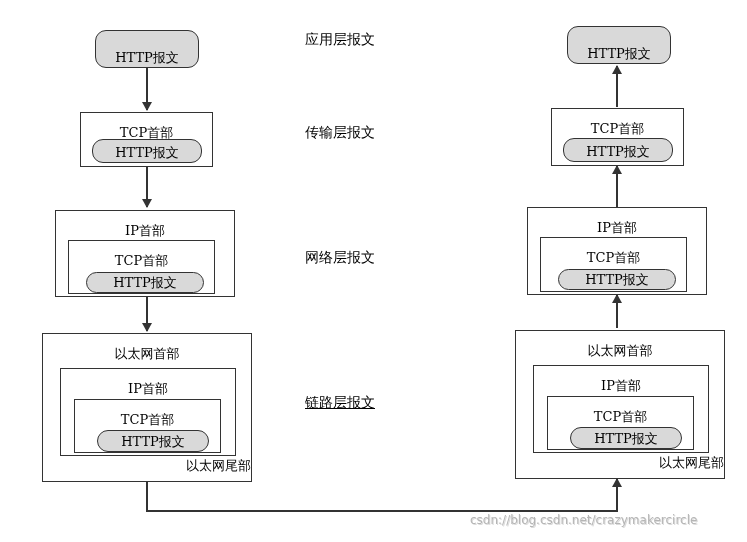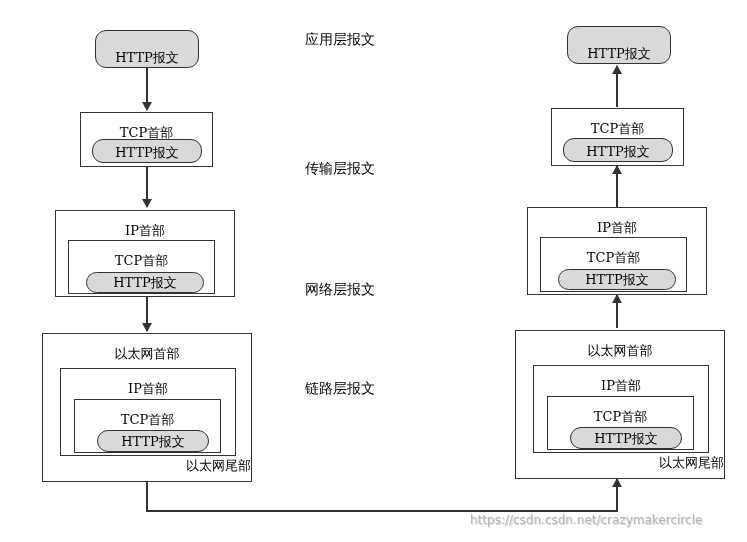--- a/index.html
+++ b/index.html
@@ -75,23 +75,23 @@
       <div class="box" style="left:13px; top:30px; width:147px; height:54px;">
         <div class="toplabel">TCP首部</div>
         <div class="box fill" style="left:22px; top:30px; width:112px; height:22px;">
           <span>HTTP报文</span>
         </div>
       </div>
     </div>
   </div>
 
   <div class="layer-label" style="left:305px; top:31px;">应用层报文</div>
-  <div class="layer-label" style="left:305px; top:124px;margin-top:36px;">传输层报文</div>
-  <div class="layer-label" style="left:305px; top:249px;margin-top:32px;">网络层报文</div>
-  <div class="layer-label" style="left:305px; top:380px;">链路层报文</div>
+  <div class="layer-label" style="left:305px; top:124px;">传输层报文</div>
+  <div class="layer-label" style="left:305px; top:249px;">网络层报文</div>
+  <div class="layer-label" style="left:305px; top:394px;text-decoration:underline;">链路层报文</div>
 
   <div class="box fill" style="left:567px; top:26px; width:104px; height:38px;">
     <span>HTTP报文</span>
   </div>
 
   <div class="vline up" style="left:616px; top:66px; height:41px;"></div>
 
   <div class="box" style="left:551px; top:108px; width:133px; height:58px;">
     <div class="toplabel">TCP首部</div>
     <div class="box fill" style="left:11px; top:29px; width:110px; height:24px;">
@@ -124,15 +124,15 @@
           <span>HTTP报文</span>
         </div>
       </div>
     </div>
   </div>
 
   <div class="vline" style="left:146px; top:482px; height:30px;"></div>
   <div class="hline" style="left:146px; top:510px; width:471px;"></div>
   <div class="vline up" style="left:616px; top:479px; height:33px;"></div>
 
-  <div class="watermark" style="left:470px; top:513px;">https://csdn.csdn.net/crazymakercircle</div>
+  <div class="watermark" style="left:470px; top:513px;">csdn://blog.csdn.net/crazymakercircle</div>
 
 </div>
 
 </body></html>

